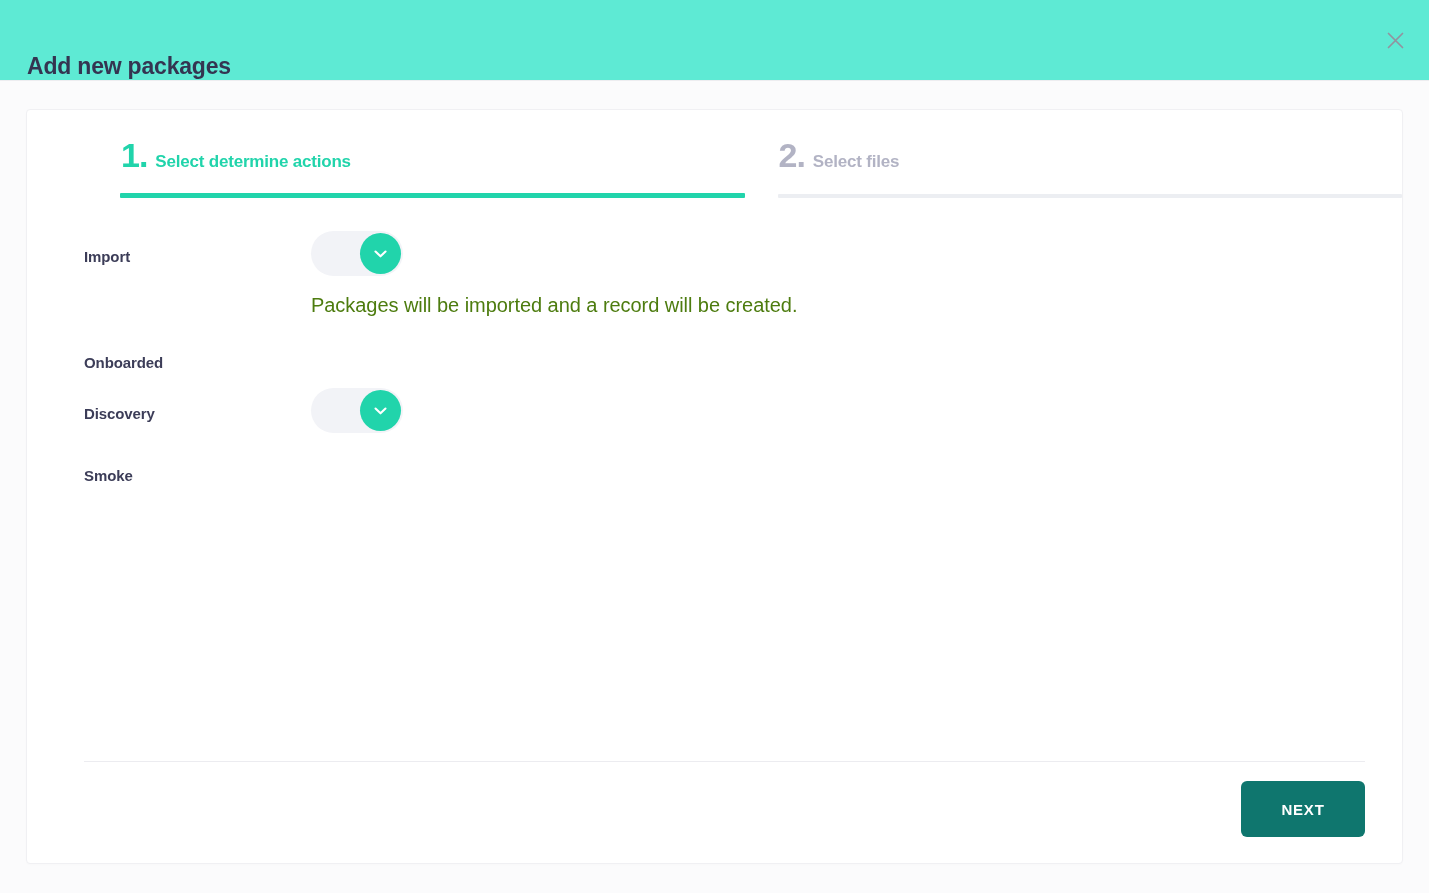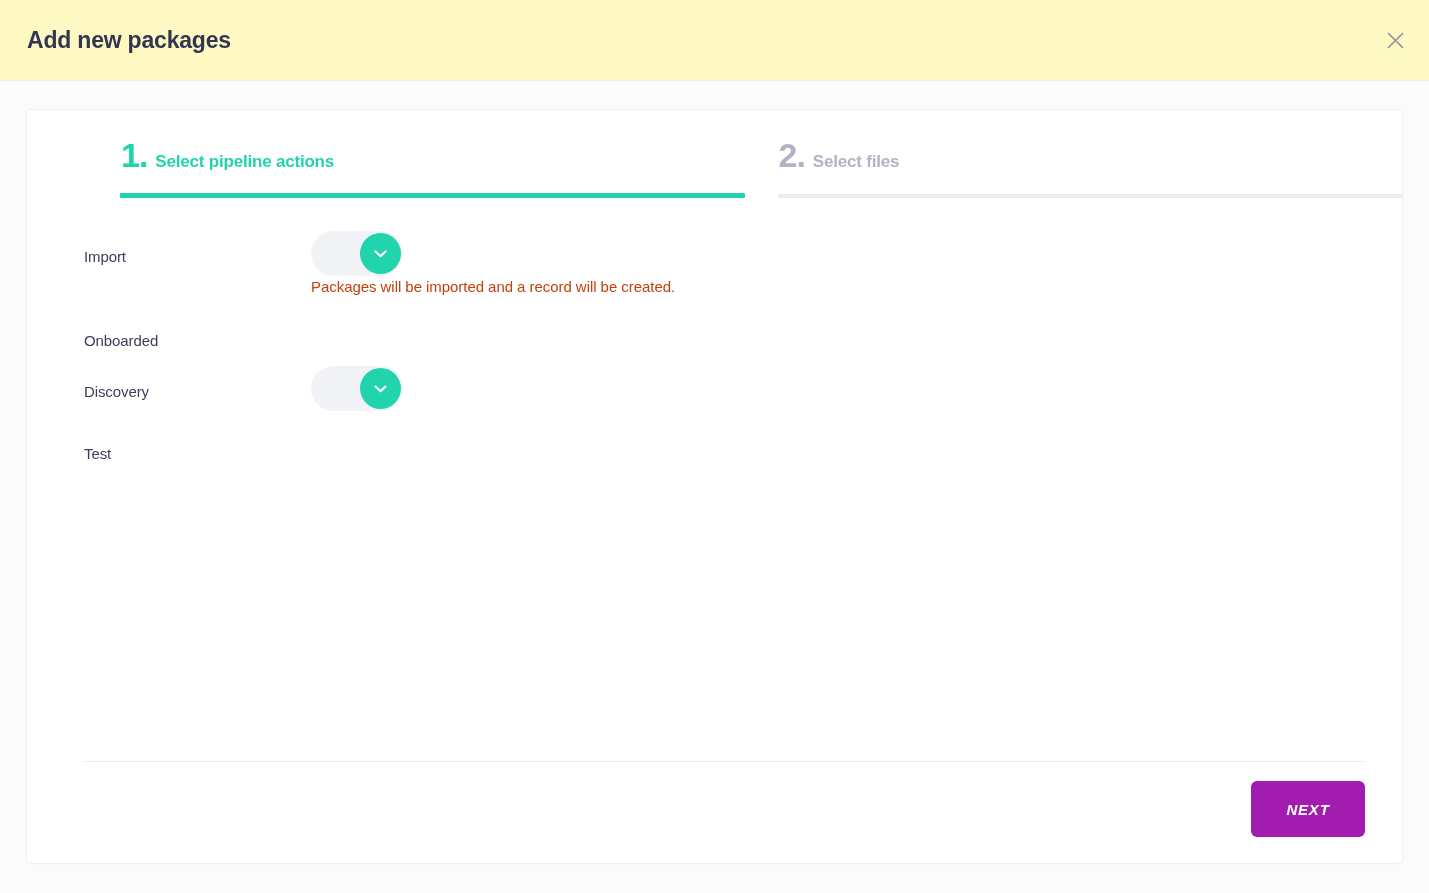--- a/index.html
+++ b/index.html
@@ -8,24 +8,24 @@
     width: 1429px;
     height: 893px;
     background: #fbfbfc;
     font-family: "Liberation Sans", sans-serif;
     -webkit-font-smoothing: antialiased;
   }
 
   
   .modal-header {
     height: 81px;
-    background: #fef9c3;
+    background: #5eead4;
     border-bottom: 1px solid #ededf0;
     display: flex;
-    align-items: center;
+    align-items: flex-end;
     position: relative;
   }
   .modal-title {
     margin-left: 27px;
     font-size: 23px;
     font-weight: bold;
     letter-spacing: -0.2px;
     color: #343551;
   }
   .close-btn {
@@ -107,21 +107,21 @@
   .action-row {
     display: flex;
     align-items: flex-start;
     padding-left: 57px;
     margin-bottom: 17px;
   }
   .action-name {
     width: 227px;
     flex: 0 0 227px;
     font-size: 15px;
-    font-weight: normal;
+    font-weight: bold;
     color: #3c3d58;
     padding-top: 17px;
     letter-spacing: -0.1px;
   }
   .action-body {
     flex: 1;
     padding-right: 20px;
   }
 
   
@@ -142,23 +142,24 @@
     height: 41px;
     border-radius: 50%;
     background: #21d4ab;
     display: flex;
     align-items: center;
     justify-content: center;
   }
   .toggle-knob svg { display: block; }
 
   .action-desc {
-    font-size: 15px;
+    margin-top: 15px;
+    font-size: 20px;
     line-height: 1.45;
-    color: #c2410c;
+    color: #4d7c0f;
     max-width: 1090px;
     letter-spacing: -0.05px;
   }
 
   
   .card-footer {
     position: absolute;
     left: 57px;
     right: 37px;
     bottom: 26px;
@@ -166,32 +167,31 @@
   .divider {
     height: 1px;
     background: #ececf0;
   }
   .footer-actions {
     display: flex;
     justify-content: flex-end;
     padding-top: 19px;
   }
   .next-btn {
-    width: 114px;
+    width: 124px;
     height: 56px;
     border: none;
     border-radius: 6px;
-    background: #a21caf;
+    background: #0f766e;
     color: #ffffff;
     font-family: "Liberation Sans", sans-serif;
     font-size: 15px;
     font-weight: bold;
     letter-spacing: 0.8px;
     cursor: pointer;
-    font-style: italic;
   }
 </style>
 </head>
 <body>
 
 <div class="modal-header">
   <div class="modal-title">Add new packages</div>
   <button class="close-btn">
     <span>
       <svg width="17" height="17" viewBox="0 0 17 17" aria-hidden="true">
@@ -202,21 +202,21 @@
 </div>
 
 <div class="card-wrap">
   <div class="card">
 
     <div class="steps">
 
       <div class="step active">
         <div class="step-head">
           <span class="step-num">1.</span>
-          <span class="step-label">Select pipeline actions</span>
+          <span class="step-label">Select determine actions</span>
         </div>
         <div class="step-bar"></div>
       </div>
 
       <div class="step inactive">
         <div class="step-head">
           <span class="step-num">2.</span>
           <span class="step-label">Select files</span>
         </div>
         <div class="step-bar"></div>
@@ -255,21 +255,21 @@
                 <svg width="19" height="19" viewBox="0 0 19 19" aria-hidden="true">
                   <path d="M4.5 7.5 L9.5 12.3 L14.5 7.5" stroke="#ffffff" stroke-width="2.1" stroke-linecap="round" stroke-linejoin="round" fill="none"></path>
                 </svg>
               </span>
             </span>
           </div>
         </div>
       </div>
 
       <div class="action-row">
-        <div class="action-name">Test</div>
+        <div class="action-name">Smoke</div>
       </div>
 
     </div>
 
     <div class="card-footer">
       <div class="divider"></div>
       <div class="footer-actions">
         <button class="next-btn">NEXT</button>
       </div>
     </div>

